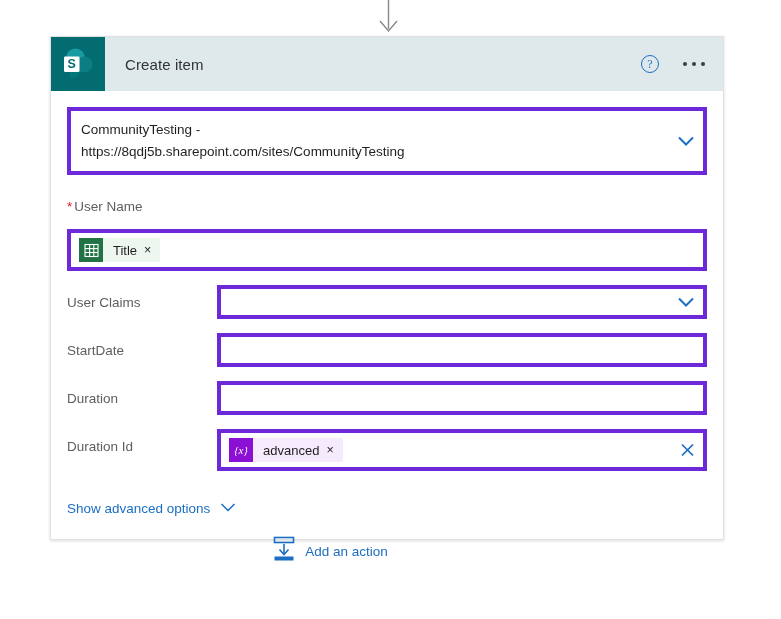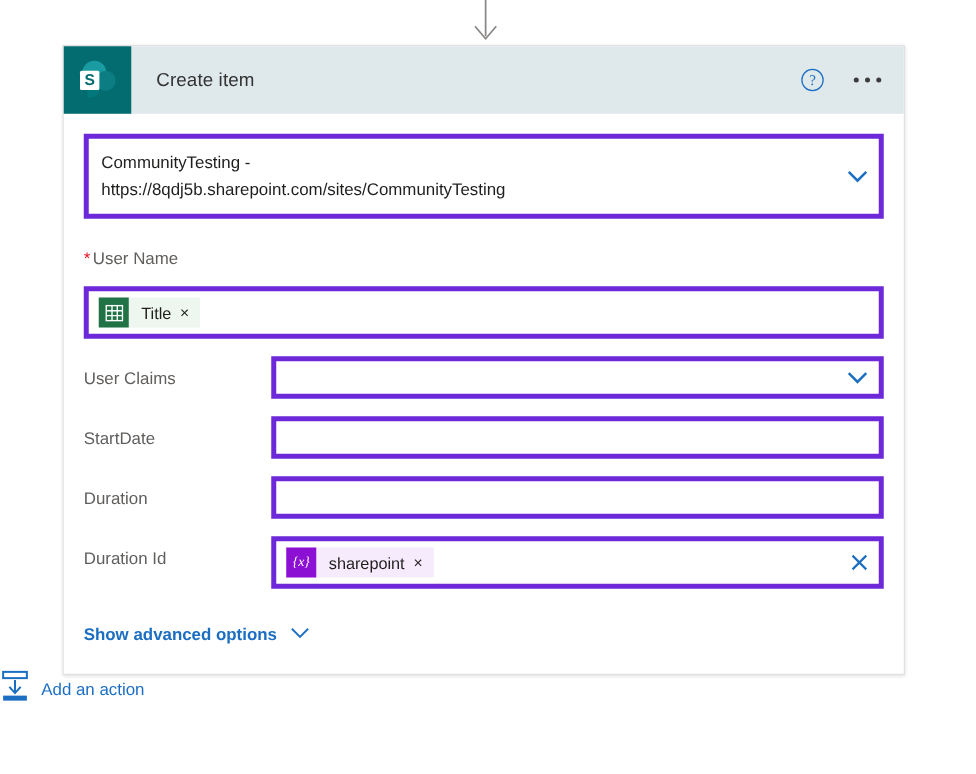--- a/index.html
+++ b/index.html
@@ -208,30 +208,30 @@
   .advanced-row {
     padding: 10px 16px 22px 16px;
   }
   .advanced-link {
     display: inline-flex;
     align-items: flex-end;
     gap: 10px;
     color: #1b6ec2;
     font-size: 13.5px;
     cursor: pointer;
-    font-weight: bold;
   }
 
   
   .add-action-wrap {
     position: absolute;
     left: 0;
     top: 536px;
     width: 660px;
     display: flex;
+    justify-content: center;
   }
   .add-action {
     display: inline-flex;
     align-items: center;
     gap: 9px;
     cursor: pointer;
   }
   .add-action-label {
     color: #1b6ec2;
     font-size: 13.5px;
@@ -339,21 +339,21 @@
     </div>
 
     <div class="field-row">
       <div class="field-label">Duration Id</div>
       <div class="field-control">
         <div class="input-box token-box">
           <span class="token var">
             <span class="tok-icon">
               <span>{x}</span>
             </span>
-            <span class="tok-label">sharepoint</span>
+            <span class="tok-label">advanced</span>
             <span class="tok-x">×</span>
           </span>
         </div>
         <span class="clear-x">
           <svg width="15" height="15" viewBox="0 0 15 15">
             <line x1="2" y1="2" x2="13" y2="13" stroke="#1b6ec2" stroke-width="1.7"></line>
             <line x1="13" y1="2" x2="2" y2="13" stroke="#1b6ec2" stroke-width="1.7"></line>
           </svg>
         </span>
       </div>

